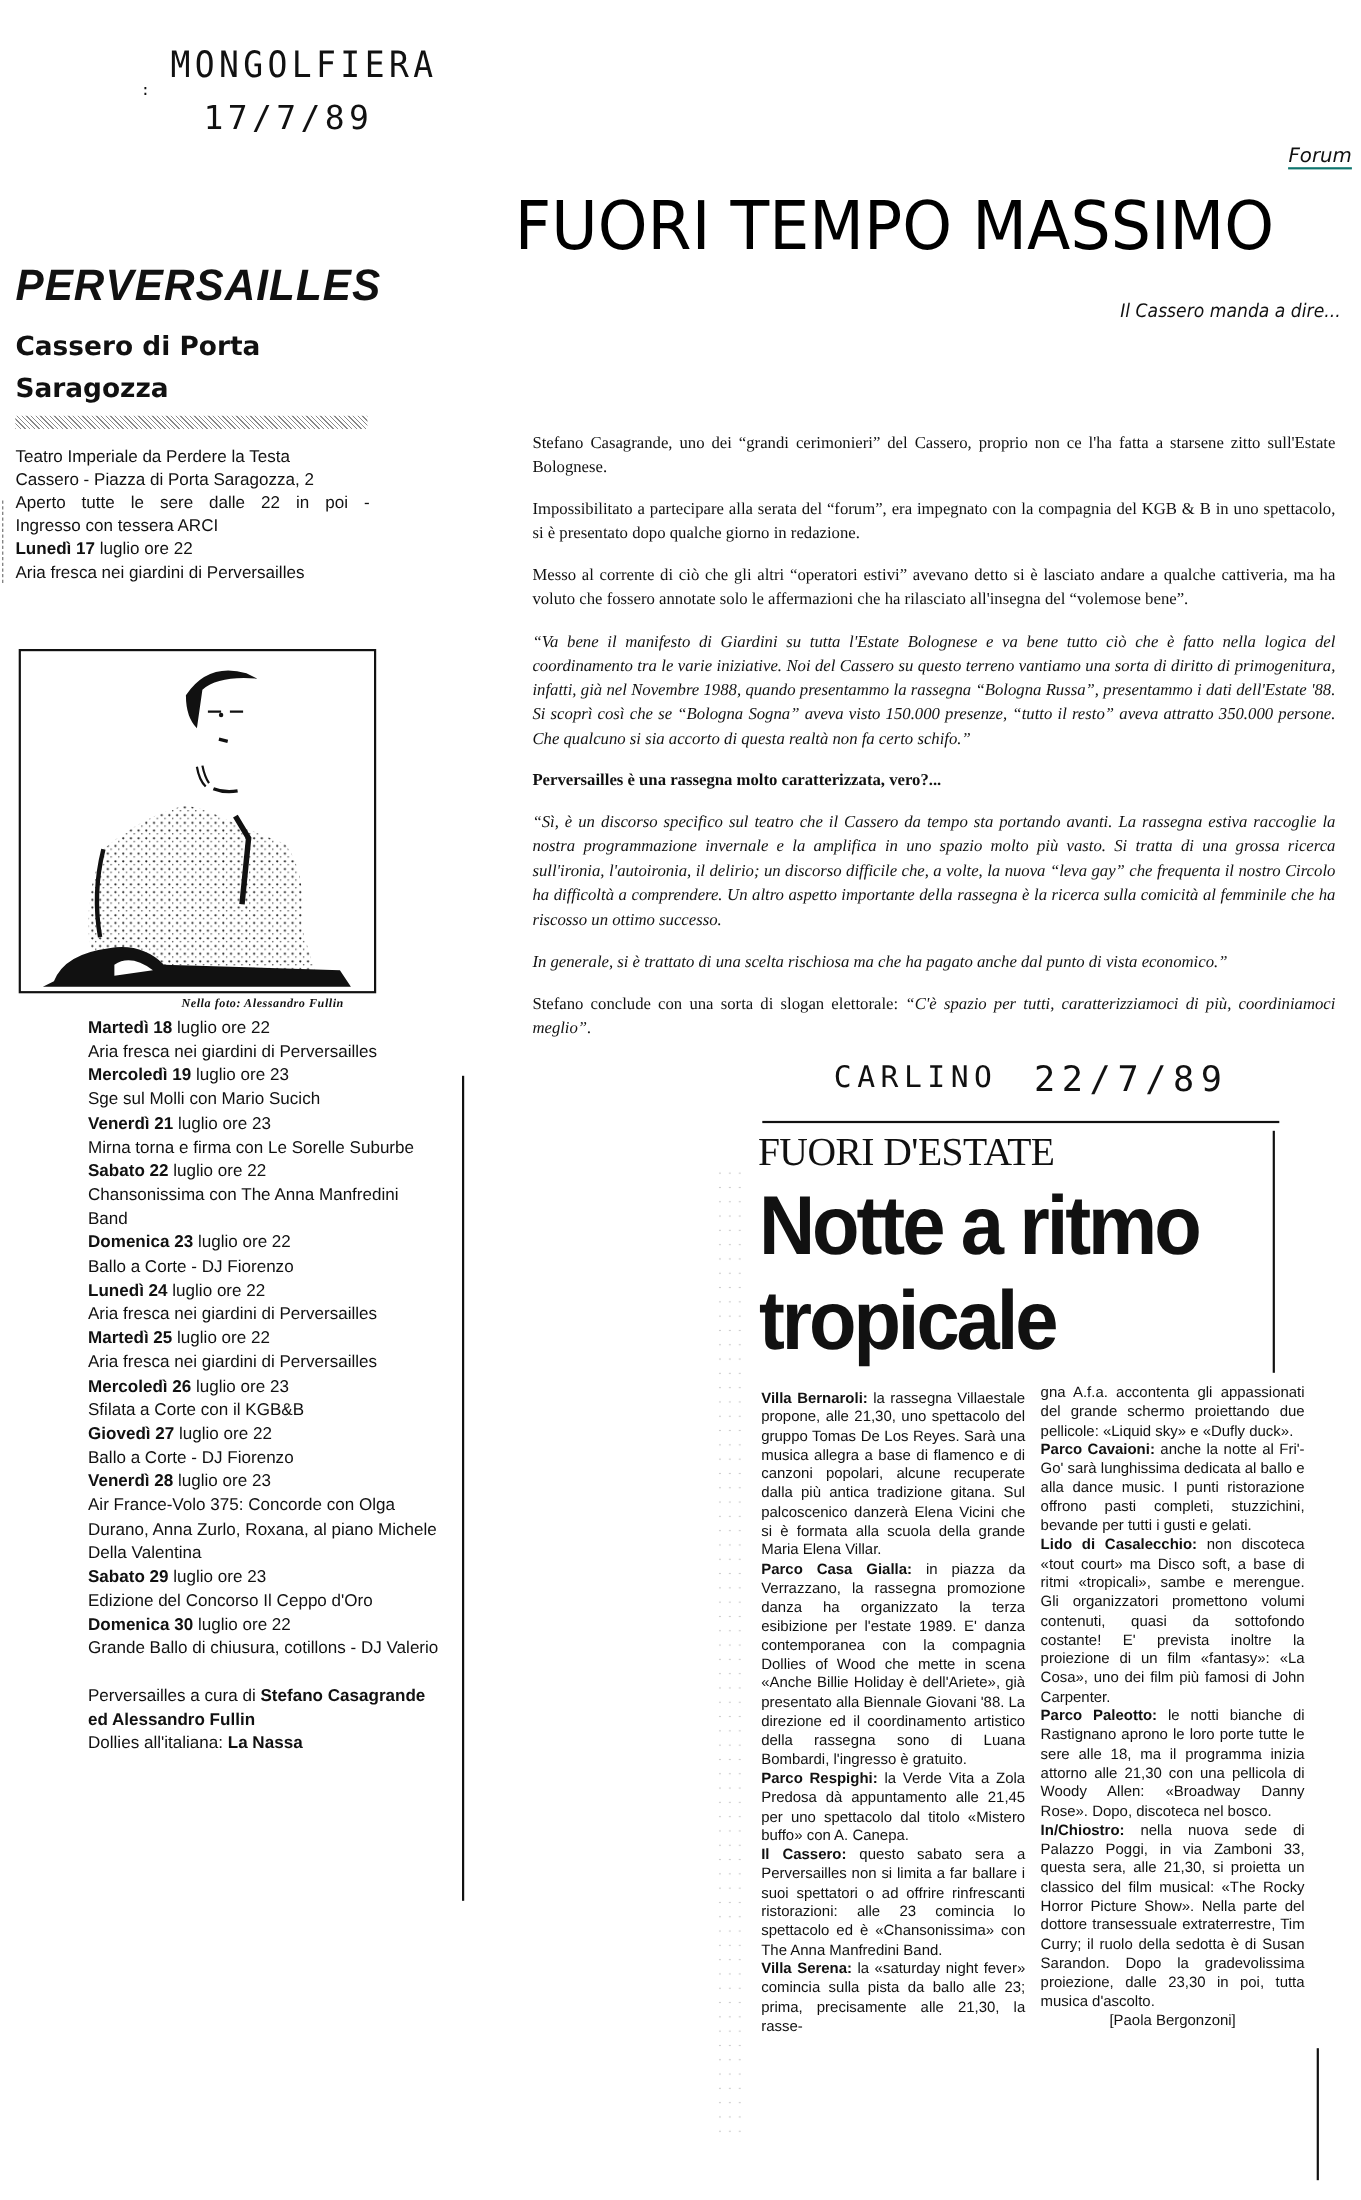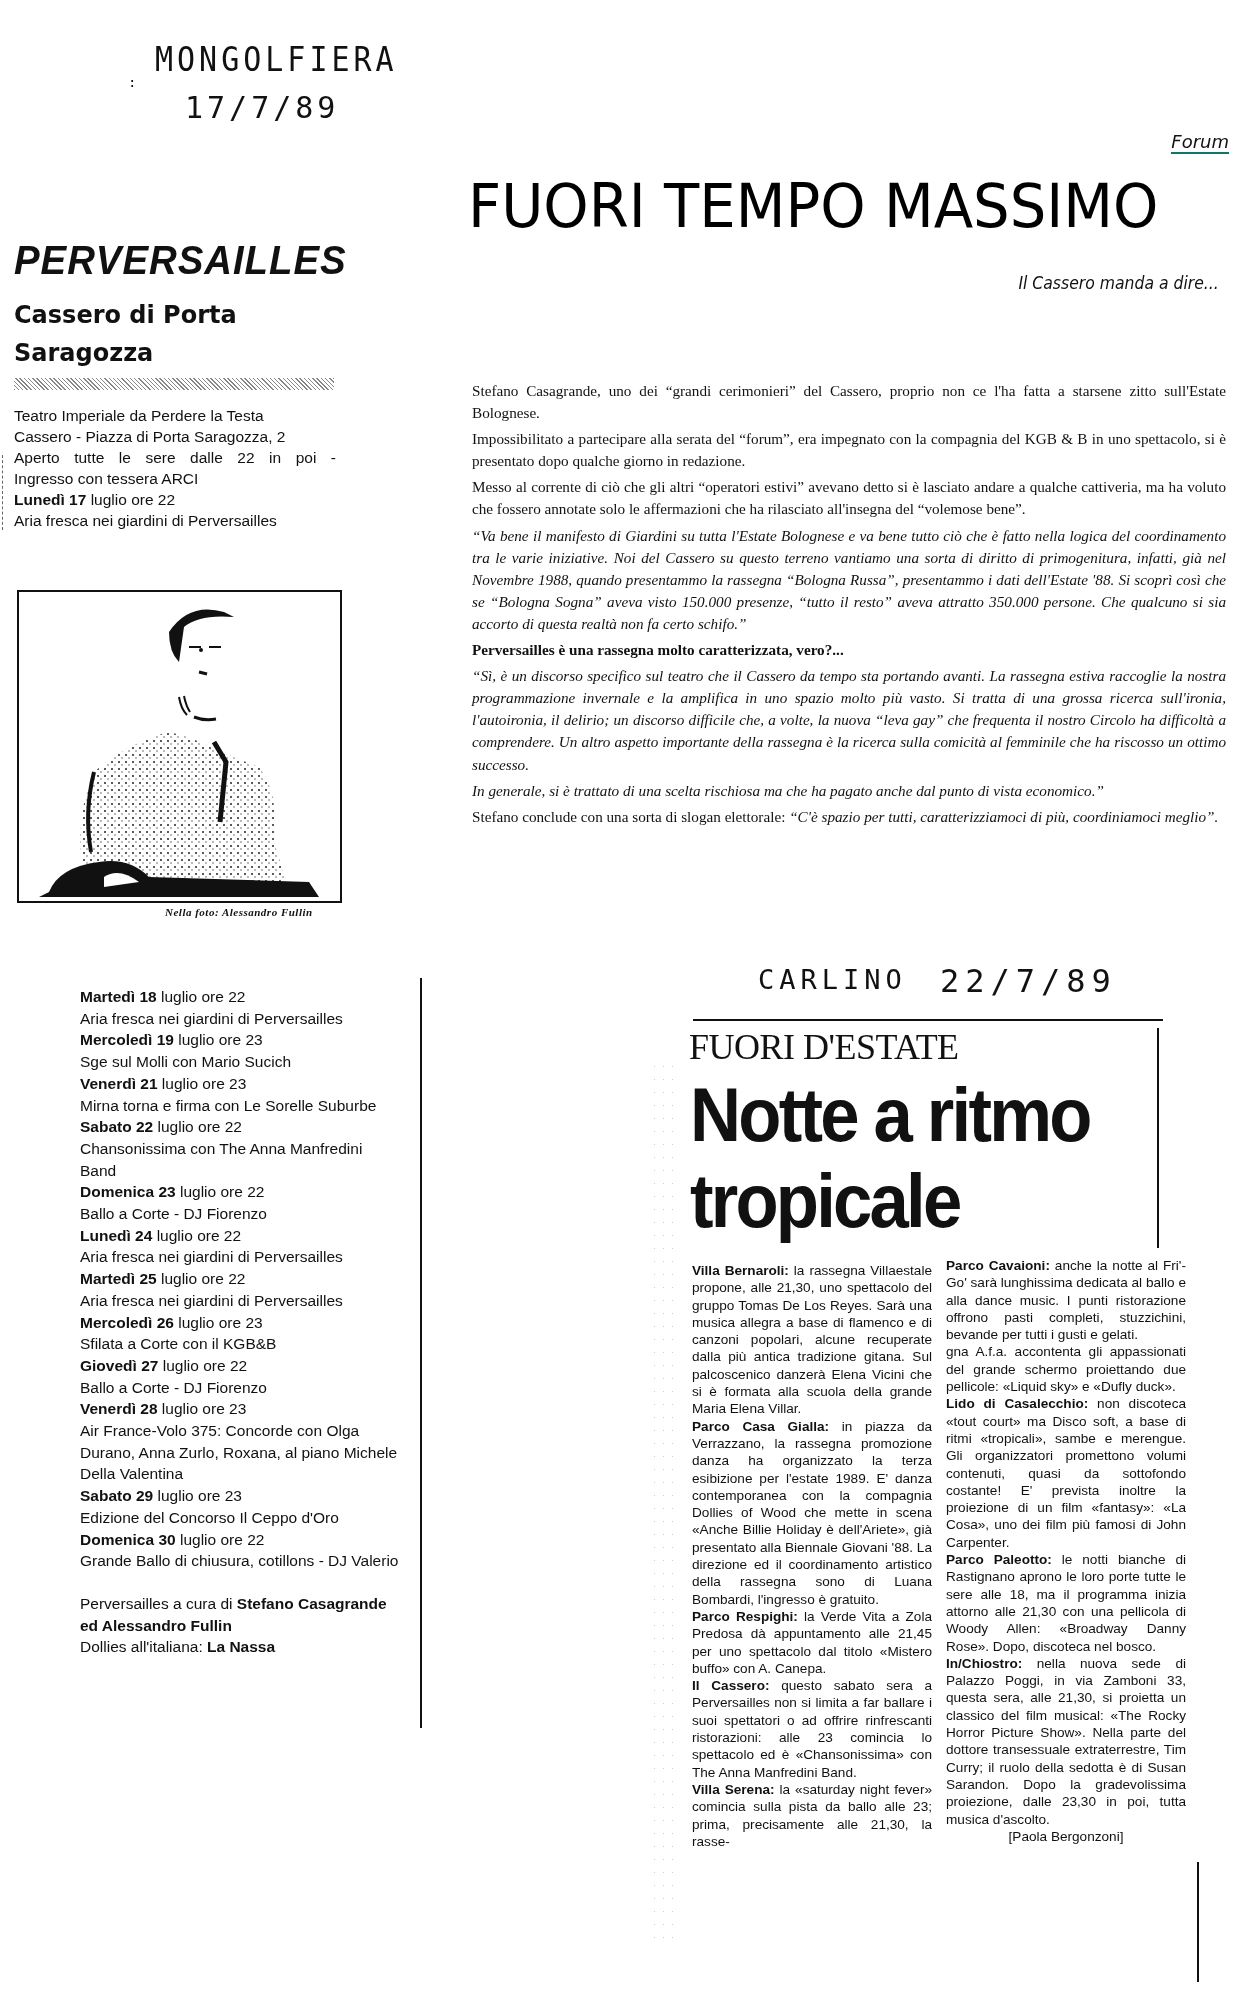--- a/index.html
+++ b/index.html
@@ -24,27 +24,27 @@
   
   .photo { left: 17px; top: 590px; width: 321px; height: 309px; border: 2px solid #111; background: #fff; overflow: hidden; }
   .photo svg { width: 100%; height: 100%; }
   .photo-cap { left: 165px; top: 906px; font-size: 11px; font-style: italic; font-weight: bold; font-family: "Liberation Serif", serif; letter-spacing: 0.5px; }
 
   
   .forum-label { right: 8px; top: 132px; font-size: 18px; font-style: italic; border-bottom: 2px solid #0f766e; line-height: 20px; font-family: "DejaVu Sans", sans-serif; }
   .forum-title { left: 468px; top: 170px; font-size: 61px; font-weight: normal; letter-spacing: 0px; font-family: "DejaVu Sans", sans-serif; transform: scaleX(0.945); transform-origin: left; white-space: nowrap; color: #000; }
   .forum-sub { right: 18px; top: 273px; font-size: 17px; font-style: italic; font-family: "DejaVu Sans", sans-serif; transform: scaleX(0.92); transform-origin: right; }
   .forum-body { left: 468px; top: 376px; width: 762px; font-family: "Liberation Serif", serif; font-size: 15.2px; line-height: 22.1px; text-align: justify; }
-  .forum-body p { margin: 4px; }
+  .forum-body p { margin: 16px; }
   .forum-body .it { font-style: italic; }
   .forum-body .bd { font-weight: bold; }
 
   
   .sched-rule { left: 420px; top: 978px; width: 0; height: 750px; border-left: 2px solid #111; }
-  .sched { left: 80px; top: 986px; width: 322px; font-size: 15.5px; line-height: 21.7px; }
+  .sched { left: 80px; top: 924px; width: 322px; font-size: 15.5px; line-height: 21.7px; }
   .sched .day { font-weight: bold; }
   .sched .ev { display: block; }
   .sched .hd { display: block; }
   .sched .credits { margin-top: 21px; display: block; }
   .sched .b { font-weight: bold; }
 
   
   .hand-carlino { left: 758px; top: 964px; font-size: 27px; letter-spacing: 5px; }
   .hand-date { left: 940px; top: 962px; font-size: 32px; letter-spacing: 6px; }
   .carlino-rule { left: 693px; top: 1019px; width: 470px; height: 0; border-top: 2px solid #111; }
@@ -190,19 +190,19 @@
 
 <div class="abs news-col col-a">
   <p><span class="lead">Villa Bernaroli:</span><span> la rassegna Villaestale propone, alle 21,30, uno spettacolo del gruppo Tomas De Los Reyes. Sarà una musica allegra a base di flamenco e di canzoni popolari, alcune recuperate dalla più antica tradizione gitana. Sul palcoscenico danzerà Elena Vicini che si è formata alla scuola della grande Maria Elena Villar.</span></p>
   <p><span class="lead">Parco Casa Gialla:</span><span> in piazza da Verrazzano, la rassegna promozione danza ha organizzato la terza esibizione per l'estate 1989. E' danza contemporanea con la compagnia Dollies of Wood che mette in scena «Anche Billie Holiday è dell'Ariete», già presentato alla Biennale Giovani '88. La direzione ed il coordinamento artistico della rassegna sono di Luana Bombardi, l'ingresso è gratuito.</span></p>
   <p><span class="lead">Parco Respighi:</span><span> la Verde Vita a Zola Predosa dà appuntamento alle 21,45 per uno spettacolo dal titolo «Mistero buffo» con A. Canepa.</span></p>
   <p><span class="lead">Il Cassero:</span><span> questo sabato sera a Perversailles non si limita a far ballare i suoi spettatori o ad offrire rinfrescanti ristorazioni: alle 23 comincia lo spettacolo ed è «Chansonissima» con The Anna Manfredini Band.</span></p>
   <p><span class="lead">Villa Serena:</span><span> la «saturday night fever» comincia sulla pista da ballo alle 23; prima, precisamente alle 21,30, la rasse-</span></p>
 </div>
 
 <div class="abs news-col col-b">
+  <p><span class="lead"></span><span>gna A.f.a. accontenta gli appassionati del grande schermo proiettando due pellicole: «Liquid sky» e «Dufly duck».</span></p>
   <p><span class="lead">Parco Cavaioni:</span><span> anche la notte al Fri'-Go' sarà lunghissima dedicata al ballo e alla dance music. I punti ristorazione offrono pasti completi, stuzzichini, bevande per tutti i gusti e gelati.</span></p>
-  <p><span class="lead"></span><span>gna A.f.a. accontenta gli appassionati del grande schermo proiettando due pellicole: «Liquid sky» e «Dufly duck».</span></p>
   <p><span class="lead">Lido di Casalecchio:</span><span> non discoteca «tout court» ma Disco soft, a base di ritmi «tropicali», sambe e merengue. Gli organizzatori promettono volumi contenuti, quasi da sottofondo costante! E' prevista inoltre la proiezione di un film «fantasy»: «La Cosa», uno dei film più famosi di John Carpenter.</span></p>
   <p><span class="lead">Parco Paleotto:</span><span> le notti bianche di Rastignano aprono le loro porte tutte le sere alle 18, ma il programma inizia attorno alle 21,30 con una pellicola di Woody Allen: «Broadway Danny Rose». Dopo, discoteca nel bosco.</span></p>
   <p><span class="lead">In/Chiostro:</span><span> nella nuova sede di Palazzo Poggi, in via Zamboni 33, questa sera, alle 21,30, si proietta un classico del film musical: «The Rocky Horror Picture Show». Nella parte del dottore transessuale extraterrestre, Tim Curry; il ruolo della sedotta è di Susan Sarandon. Dopo la gradevolissima proiezione, dalle 23,30 in poi, tutta musica d'ascolto.</span></p>
   <span class="byline">[Paola Bergonzoni]</span>
 </div>
 
 </body></html>

